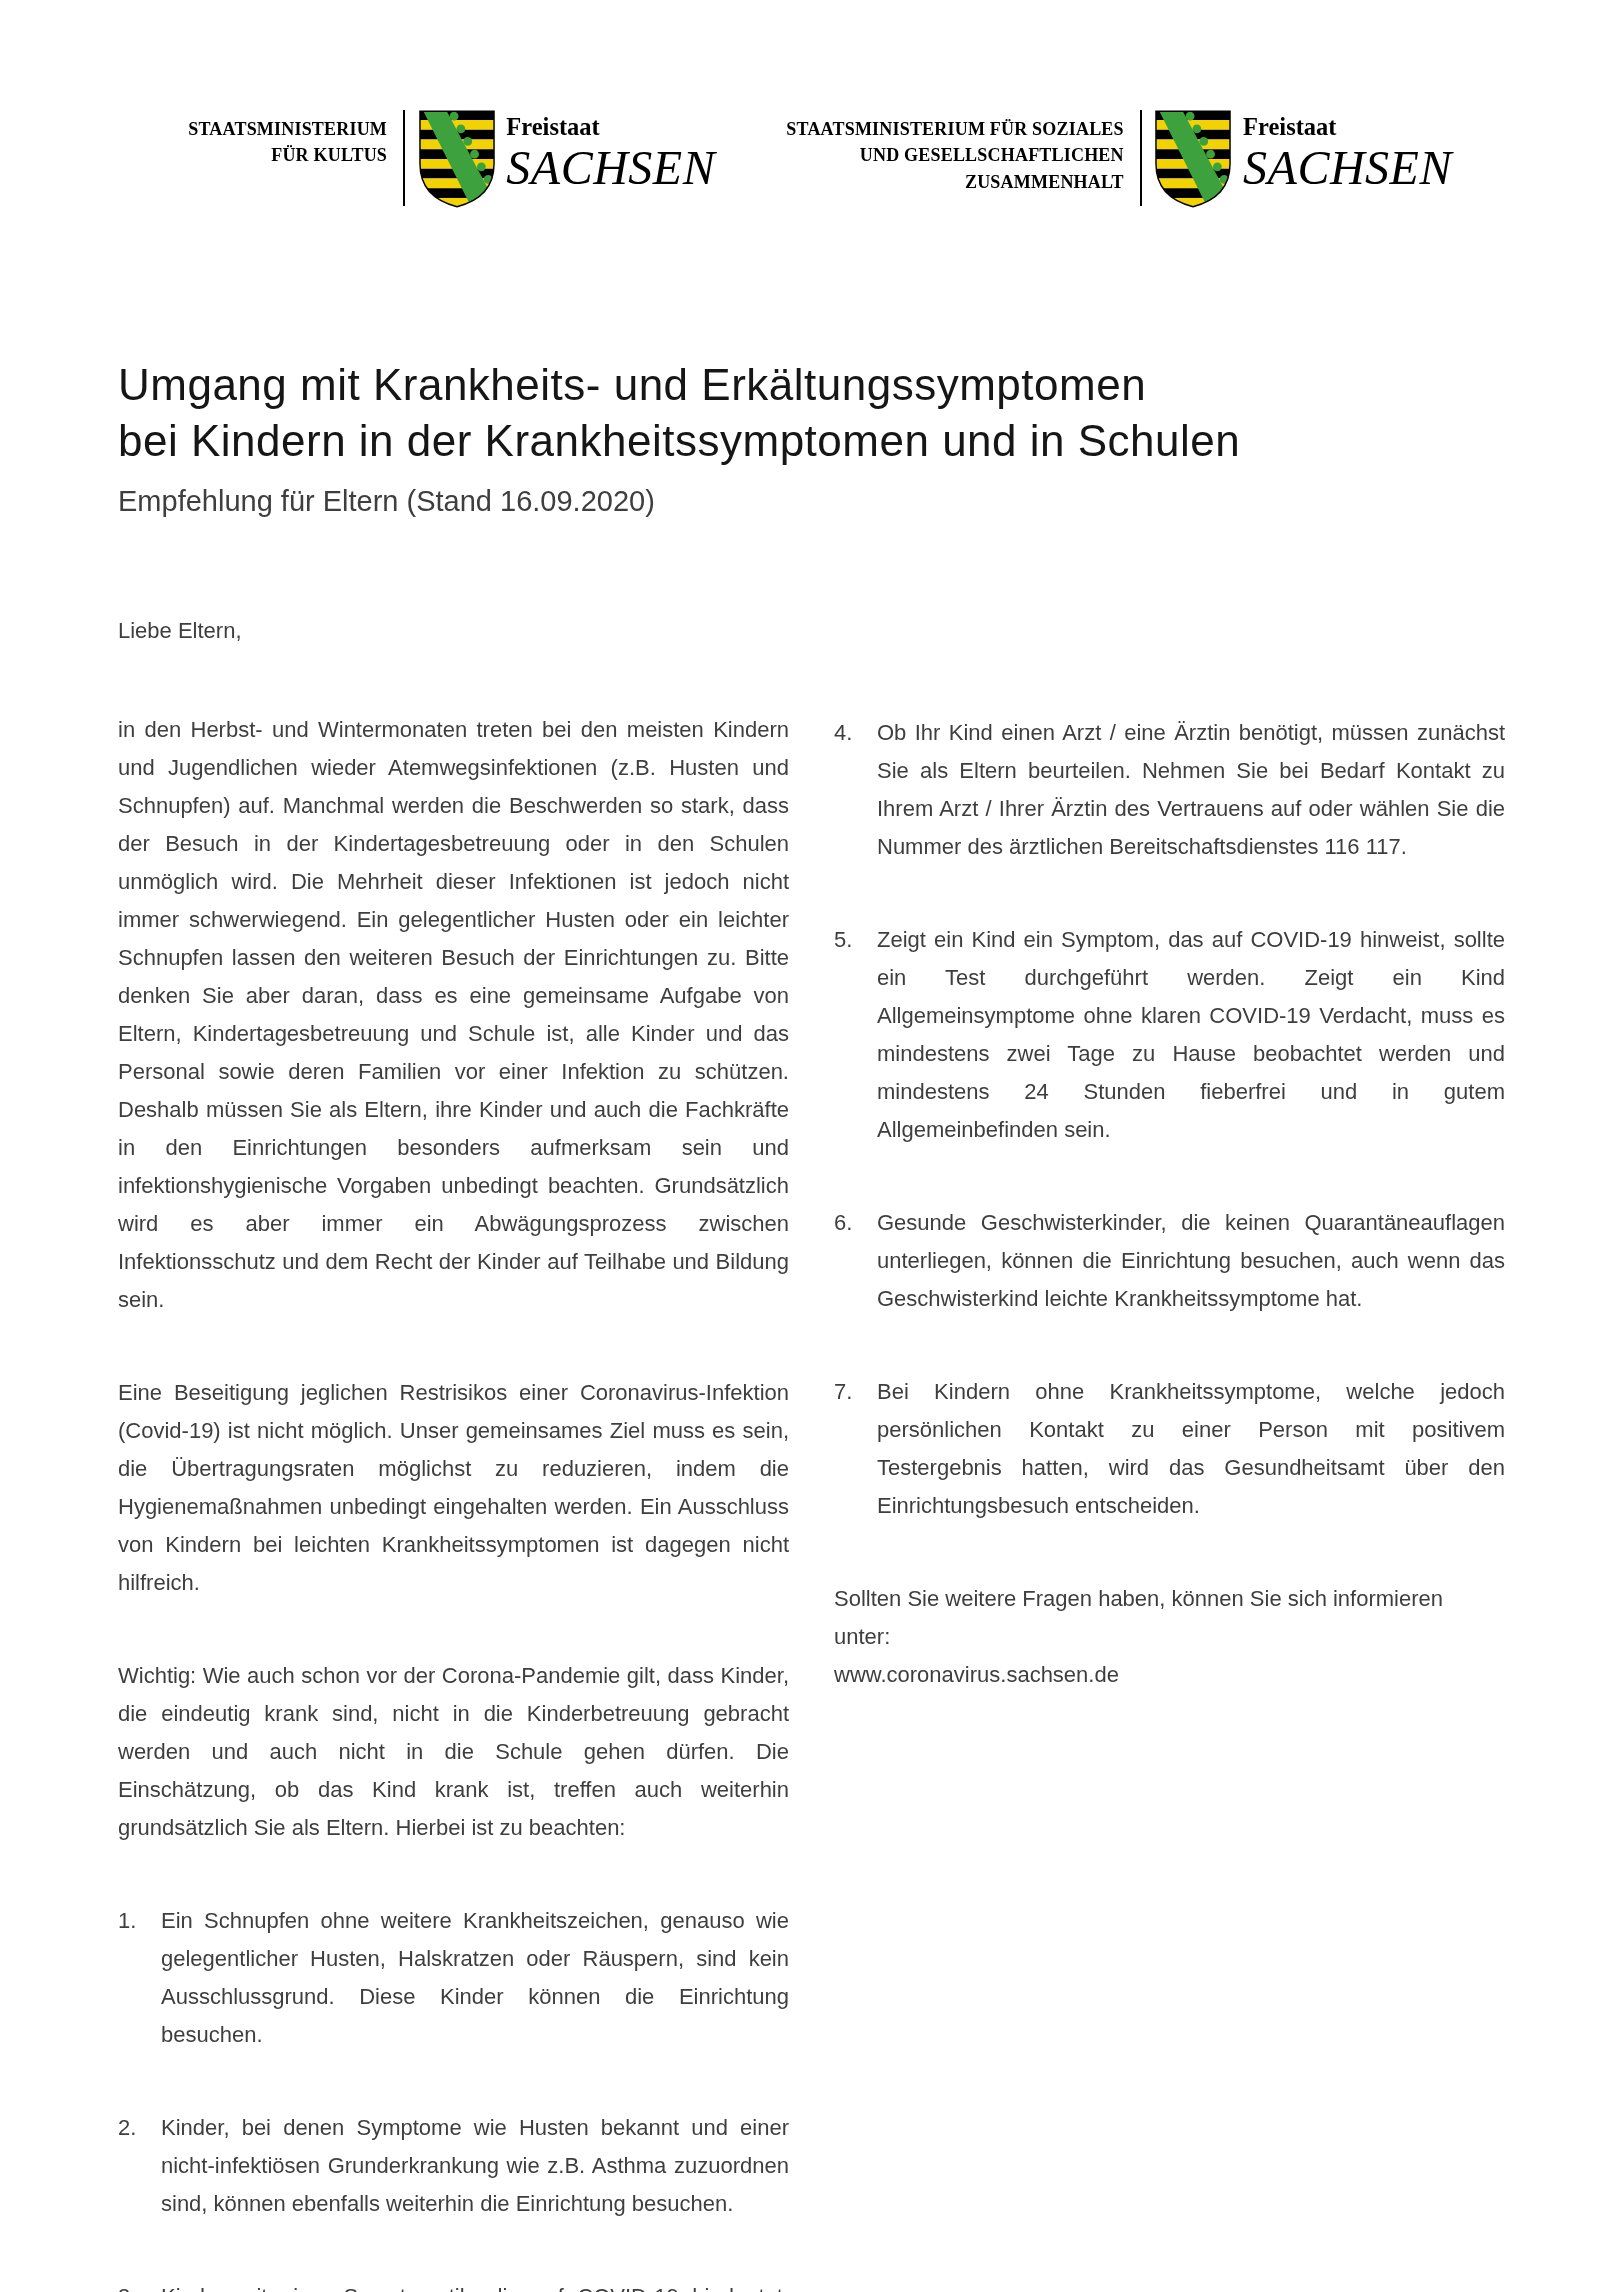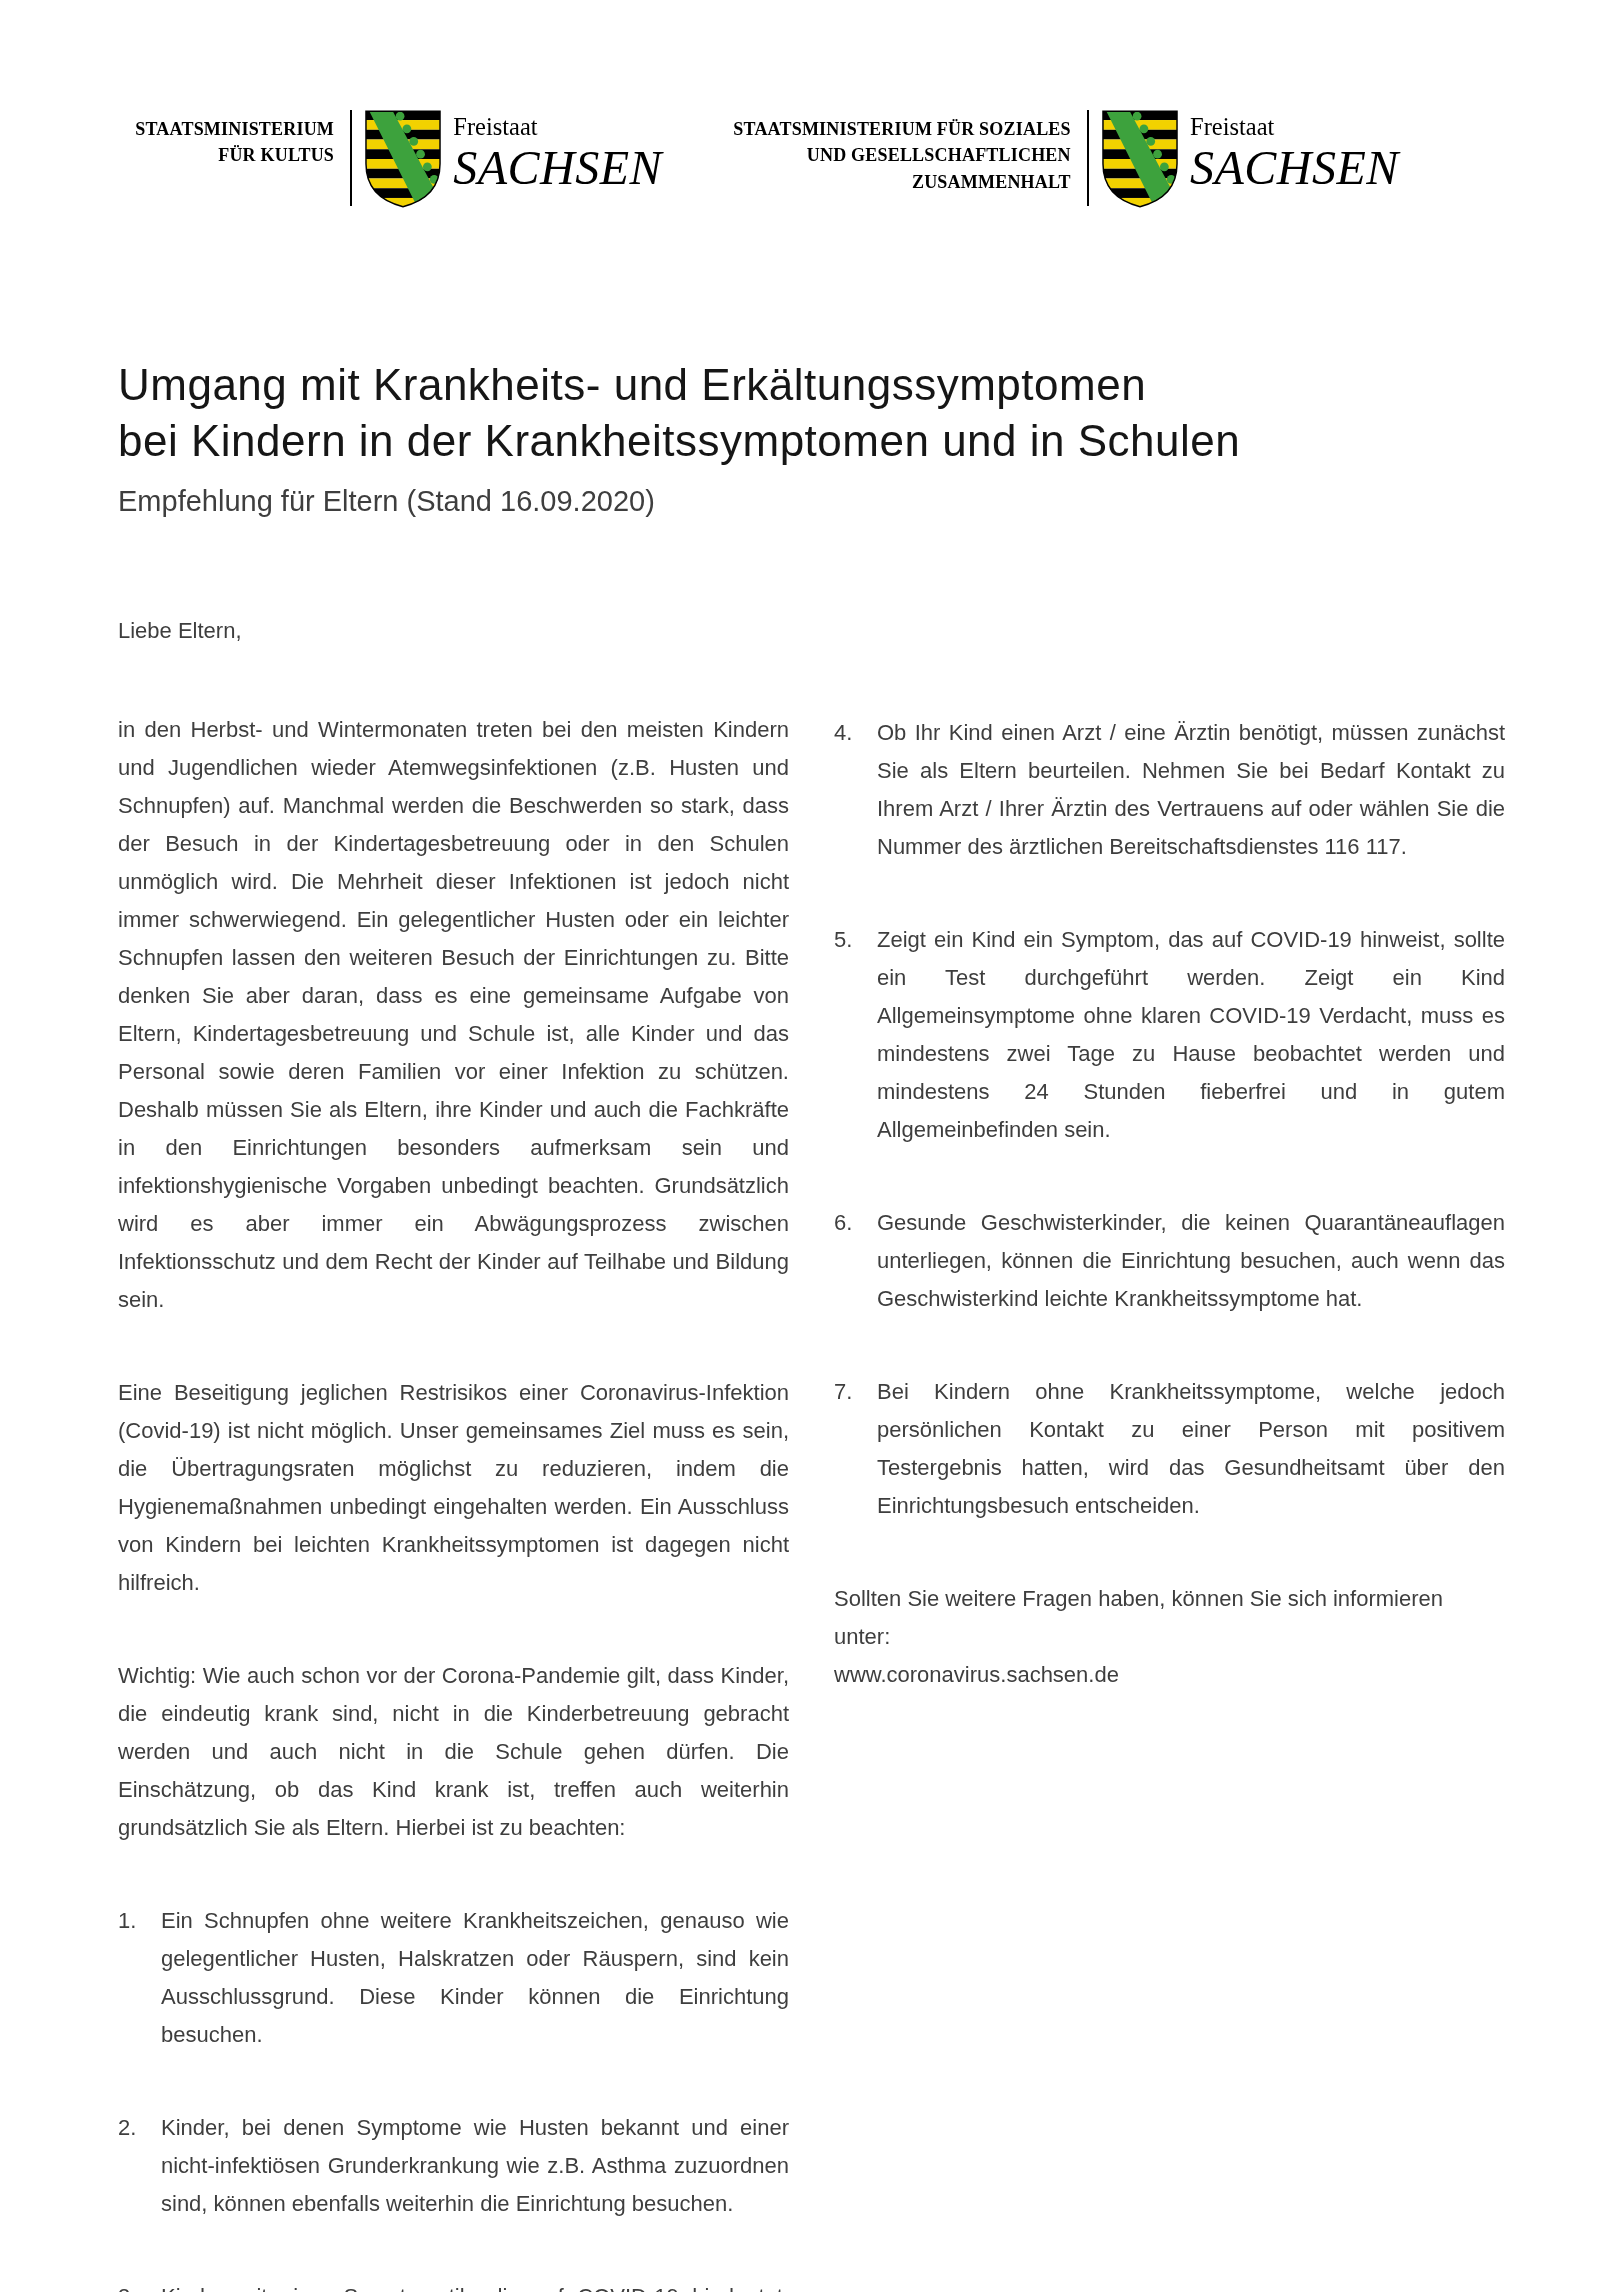--- a/index.html
+++ b/index.html
@@ -4,31 +4,31 @@
 <style>
   html,body{margin:0;padding:0;}
   body{
     width:1621px;height:2293px;background:#ffffff;position:relative;
     font-family:"Liberation Sans", sans-serif;color:#3e3e3e;
     -webkit-font-smoothing:antialiased;
   }
   .page{padding:110px 116px 0 118px;box-sizing:border-box;}
 
   
-  .hdr{display:flex;justify-content:flex-start;align-items:flex-start;gap:42px;}
+  .hdr{display:flex;justify-content:center;align-items:flex-start;gap:42px;}
   .brand-group{display:flex;align-items:flex-start;}
   .ministry{
     text-align:right;font-family:"Liberation Serif", serif;font-weight:700;
     font-size:19.6px;line-height:26.5px;color:#000;letter-spacing:0.2px;
     padding-top:5.9px;transform:scaleX(.92);transform-origin:right top;
   }
   .vdiv{width:2px;background:#000;height:96px;margin:0 13.7px 0 15.7px;}
   .shield{width:76px;height:98px;flex:0 0 auto;}
   .wordmark{margin-left:11.8px;font-family:"Liberation Serif", serif;color:#000;padding-top:3.9px;}
-  .wordmark .freistaat{font-size:24.5px;line-height:25.5px;font-weight:400;}
+  .wordmark .freistaat{font-size:24.5px;line-height:25.5px;font-weight:700;}
   .wordmark .sachsen{font-size:48px;line-height:41px;font-weight:400;letter-spacing:0.5px;margin-top:8px;font-style:italic;}
 
   
   .title-block{margin-top:149px;}
   h1{
     margin:0;font-family:Liberation Sans, sans-serif;font-weight:400;color:#161616;
     font-size:44px;line-height:56px;letter-spacing:0.5px;
   }
   .subtitle{margin-top:15.7px;font-size:29px;line-height:33px;color:#3e3e3e;}
 

